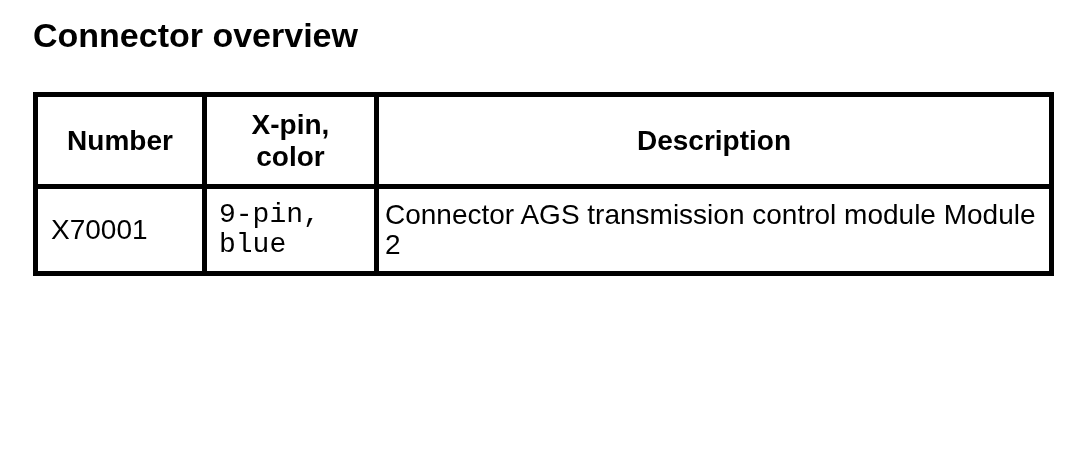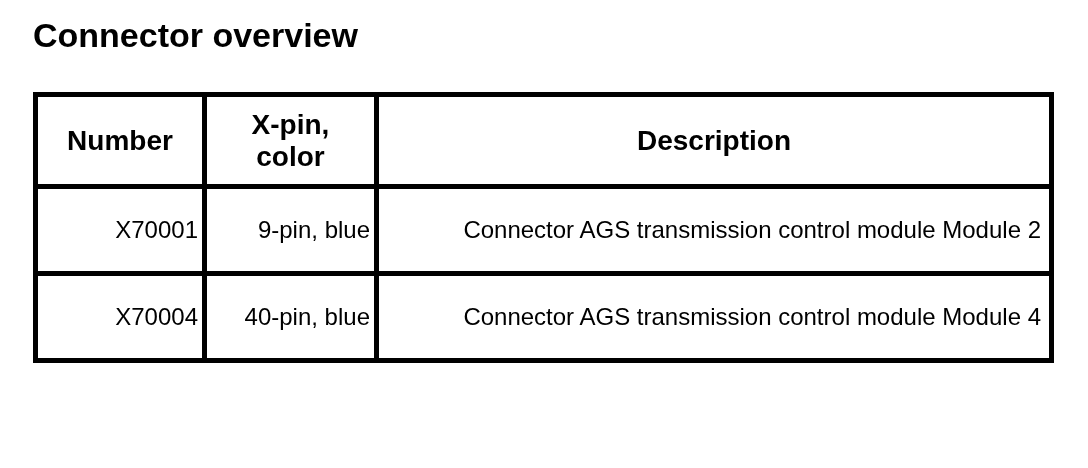--- a/index.html
+++ b/index.html
@@ -39,28 +39,28 @@
   table.connector-table th {
     font-size: 28px;
     font-weight: bold;
     line-height: 32px;
     text-align: center;
     vertical-align: middle;
     white-space: pre-line;
     padding: 2px 4px;
   }
   table.connector-table td {
-    font-size: 24px;
+    font-size: 28px;
     font-weight: normal;
     line-height: 30px;
-    text-align: right;
+    text-align: left;
     vertical-align: middle;
   }
   td.col-number   { padding: 2px 4px 2px 13px; }
-  td.col-pincolor { padding: 2px 4px 2px 12px; }
+  td.col-pincolor { padding: 2px 4px 2px 12px; font-family: Liberation Mono, monospace; }
   td.col-desc     { padding: 2px 8px 2px 6px; word-wrap: break-word; }
 </style>
 </head>
 <body>
 
 <div class="doc">
 
   <h1 class="doc-title">Connector overview</h1>
 
   <table class="connector-table">
@@ -76,21 +76,16 @@
 color</th>
         <th>Description</th>
       </tr>
     </thead>
     <tbody>
       <tr>
         <td class="col-number">X70001</td>
         <td class="col-pincolor">9-pin, blue</td>
         <td class="col-desc">Connector AGS transmission control module Module 2</td>
       </tr>
-      <tr>
-        <td class="col-number">X70004</td>
-        <td class="col-pincolor">40-pin, blue</td>
-        <td class="col-desc">Connector AGS transmission control module Module 4</td>
-      </tr>
     </tbody>
   </table>
 
 </div>
 
 </body></html>

